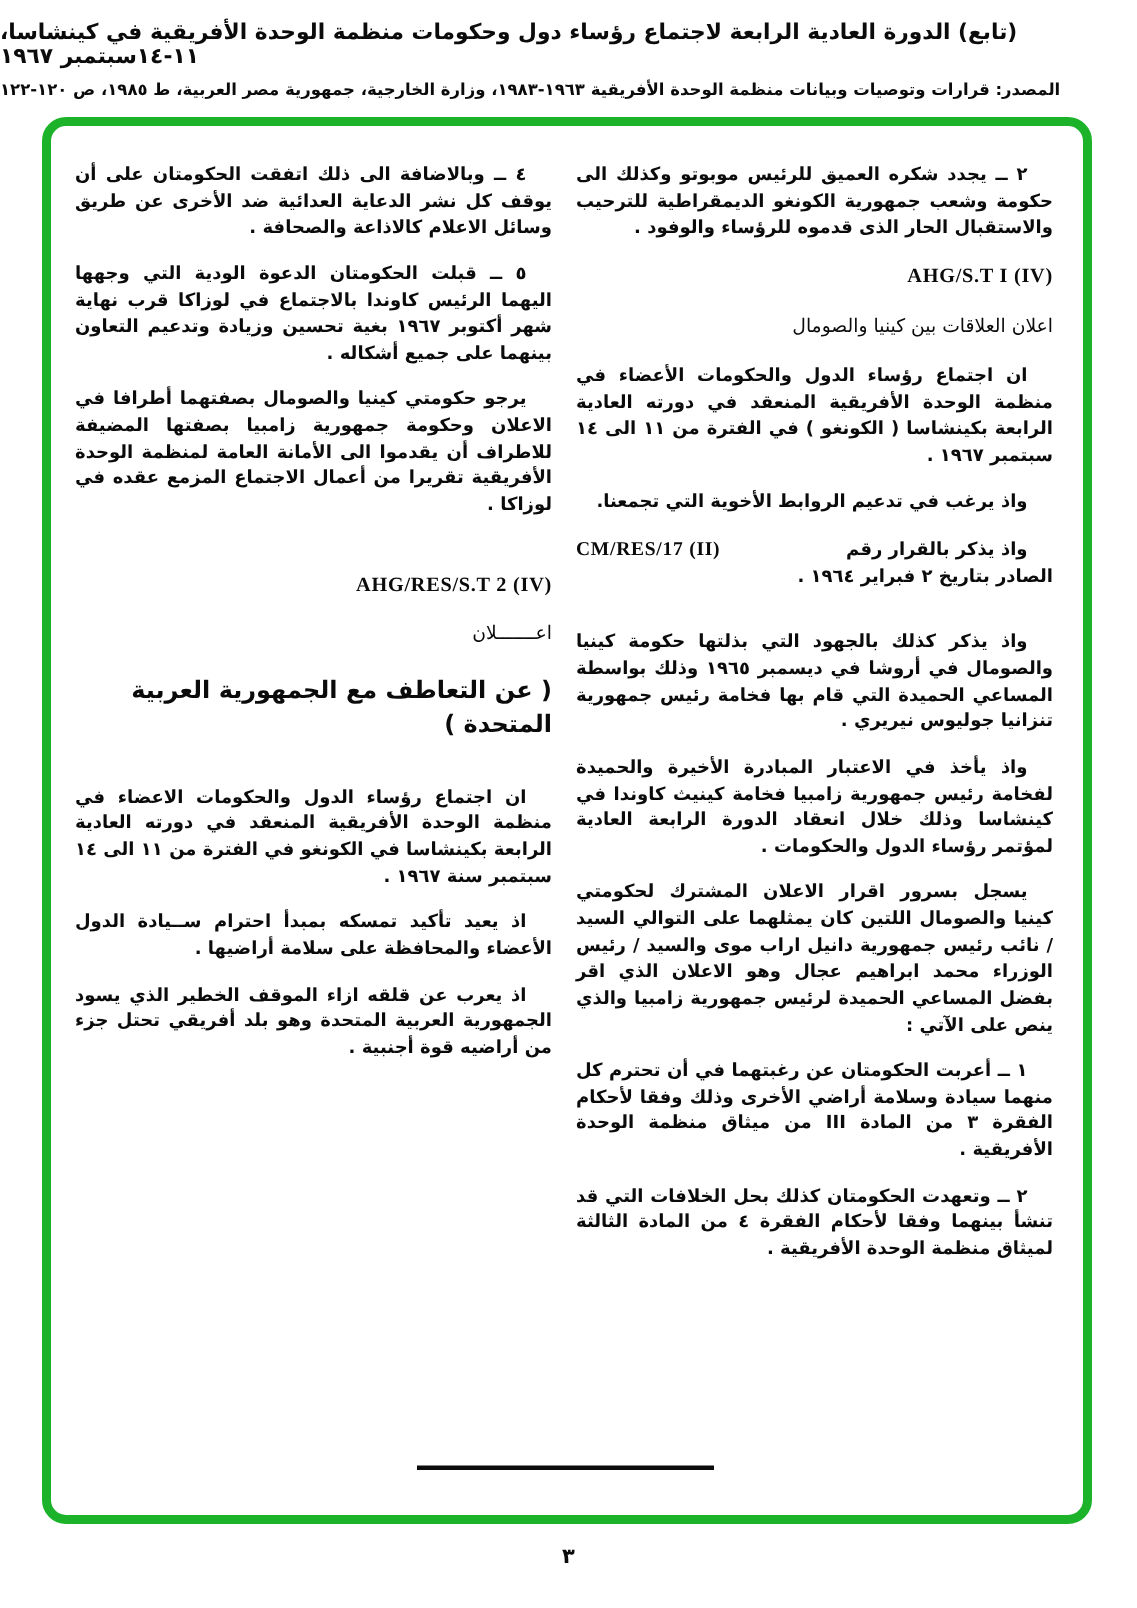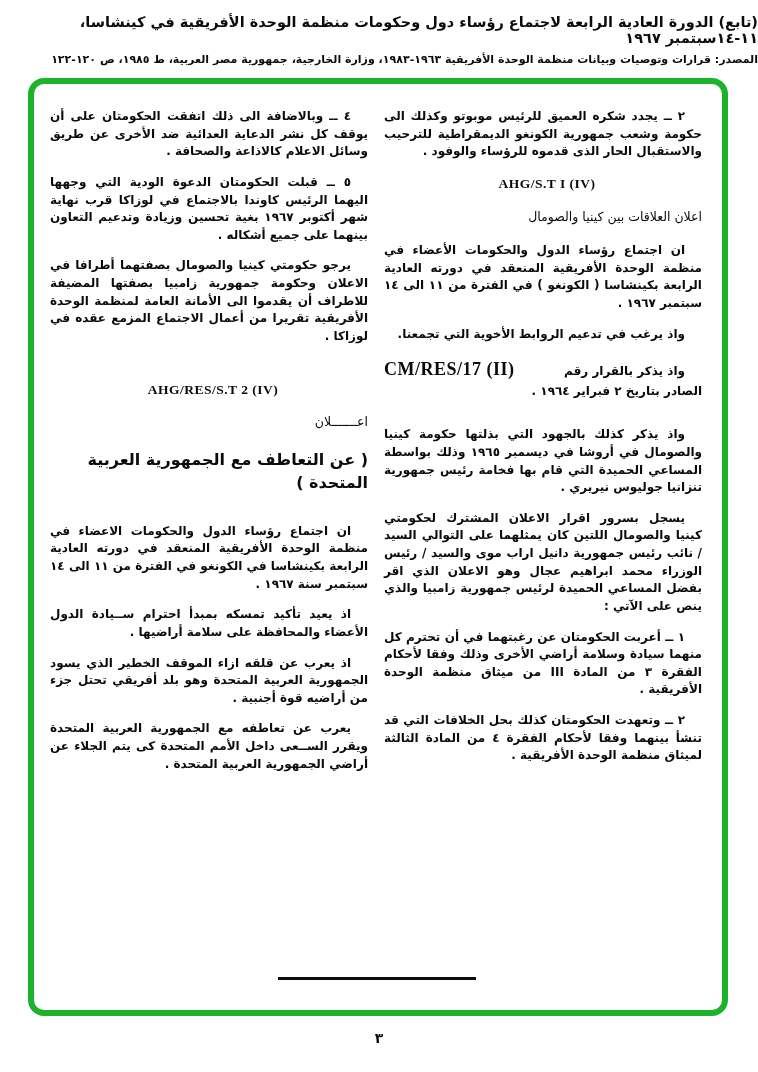--- a/index.html
+++ b/index.html
@@ -8,21 +8,21 @@
     position: relative;
     font-family: "DejaVu Sans", sans-serif;
     color: #0b0b0b;
     overflow: hidden;
   }
 
   
   .hdr {
     position: absolute;
     top: 14px; left: 0; right: 0;
-    text-align: right;
+    text-align: left;
     direction: rtl;
   }
   .hdr-line1 {
     font-size: 14.5px;
     font-weight: bold;
     letter-spacing: 0px;
   }
   .hdr-line2 {
     margin-top: 7px;
     font-size: 11px;
@@ -51,21 +51,21 @@
     font-size: 12px;
     font-weight: bold;
     line-height: 1.47;
   }
   .col p {
     margin-bottom: 13px;
     text-indent: 17px;
   }
   .doc-code {
     direction: ltr;
-    text-align: center;
+    text-align: right;
     font-family: "Liberation Serif", serif;
     font-weight: bold;
     font-size: 13.5px;
     letter-spacing: 0.5px;
     margin: 8px 0 14px 0;
     padding-left: 8px;
   }
   .sec-heading {
     text-align: right;
     font-size: 12.5px;
@@ -86,21 +86,21 @@
   .res-line {
     display: flex;
     direction: rtl;
     justify-content: space-between;
     align-items: baseline;
   }
   .res-line .ar { text-indent: 17px; }
   .res-line .code {
     direction: ltr;
     font-family: "Liberation Serif", serif;
-    font-size: 18px;
+    font-size: 13px;
     letter-spacing: 0.5px;
     white-space: nowrap;
   }
   .res-tail { margin-bottom: 26px; }
 
   
   .end-rule {
     position: absolute;
     left: 278px; top: 977px;
     width: 198px; height: 2.5px;
@@ -129,34 +129,34 @@
     <div class="doc-code gap-md">AHG/S.T I (IV)</div>
     <div class="sec-heading">اعلان العلاقات بين كينيا والصومال</div>
     <p>ان اجتماع رؤساء الدول والحكومات الأعضاء في منظمة الوحدة الأفريقية المنعقد في دورته العادية الرابعة بكينشاسا ( الكونغو ) في الفترة من ١١ الى ١٤ سبتمبر ١٩٦٧ .</p>
     <p>واذ يرغب في تدعيم الروابط الأخوية التي تجمعنا.</p>
     <div class="res-line">
       <span class="ar">واذ يذكر بالقرار رقم</span>
       <span class="code">CM/RES/17 (II)</span>
     </div>
     <div class="res-tail">الصادر بتاريخ ٢ فبراير ١٩٦٤ .</div>
     <p>واذ يذكر كذلك بالجهود التي بذلتها حكومة كينيا والصومال في أروشا في ديسمبر ١٩٦٥ وذلك بواسطة المساعي الحميدة التي قام بها فخامة رئيس جمهورية تنزانيا جوليوس نيريري .</p>
+    <p>واذ يأخذ في الاعتبار المبادرة الأخيرة والحميدة لفخامة رئيس جمهورية زامبيا فخامة كينيث كاوندا في كينشاسا وذلك خلال انعقاد الدورة الرابعة العادية لمؤتمر رؤساء الدول والحكومات .</p>
     <p>يسجل بسرور اقرار الاعلان المشترك لحكومتي كينيا والصومال اللتين كان يمثلهما على التوالي السيد / نائب رئيس جمهورية دانيل اراب موى والسيد / رئيس الوزراء محمد ابراهيم عجال وهو الاعلان الذي اقر بفضل المساعي الحميدة لرئيس جمهورية زامبيا والذي ينص على الآتي :</p>
     <p>١ ــ أعربت الحكومتان عن رغبتهما في أن تحترم كل منهما سيادة وسلامة أراضي الأخرى وذلك وفقا لأحكام الفقرة ٣ من المادة III من ميثاق منظمة الوحدة الأفريقية .</p>
     <p>٢ ــ وتعهدت الحكومتان كذلك بحل الخلافات التي قد تنشأ بينهما وفقا لأحكام الفقرة ٤ من المادة الثالثة لميثاق منظمة الوحدة الأفريقية .</p>
   </div>
 
   <div class="col">
     <p>٤ ــ وبالاضافة الى ذلك اتفقت الحكومتان على أن يوقف كل نشر الدعاية العدائية ضد الأخرى عن طريق وسائل الاعلام كالاذاعة والصحافة .</p>
     <p>٥ ــ قبلت الحكومتان الدعوة الودية التي وجهها اليهما الرئيس كاوندا بالاجتماع في لوزاكا قرب نهاية شهر أكتوبر ١٩٦٧ بغية تحسين وزيادة وتدعيم التعاون بينهما على جميع أشكاله .</p>
     <p>يرجو حكومتي كينيا والصومال بصفتهما أطرافا في الاعلان وحكومة جمهورية زامبيا بصفتها المضيفة للاطراف أن يقدموا الى الأمانة العامة لمنظمة الوحدة الأفريقية تقريرا من أعمال الاجتماع المزمع عقده في لوزاكا .</p>
     <div class="doc-code gap-lg">AHG/RES/S.T 2 (IV)</div>
     <div class="sec-heading spread">اعـــــــلان</div>
     <div class="sub-heading">( عن التعاطف مع الجمهورية العربية المتحدة )</div>
     <p>ان اجتماع رؤساء الدول والحكومات الاعضاء في منظمة الوحدة الأفريقية المنعقد في دورته العادية الرابعة بكينشاسا في الكونغو في الفترة من ١١ الى ١٤ سبتمبر سنة ١٩٦٧ .</p>
     <p>اذ يعيد تأكيد تمسكه بمبدأ احترام ســيادة الدول الأعضاء والمحافظة على سلامة أراضيها .</p>
     <p>اذ يعرب عن قلقه ازاء الموقف الخطير الذي يسود الجمهورية العربية المتحدة وهو بلد أفريقي تحتل جزء من أراضيه قوة أجنبية .</p>
-    <p>يعرب عن تعاطفه مع الجمهورية العربية المتحدة ويقرر الســعى داخل الأمم المتحدة كى يتم الجلاء عن أراضي الجمهورية العربية المتحدة .</p>
   </div>
 
 </div>
 
 <div class="end-rule"></div>
 <div class="page-number">٣</div>
 
 </body></html>

